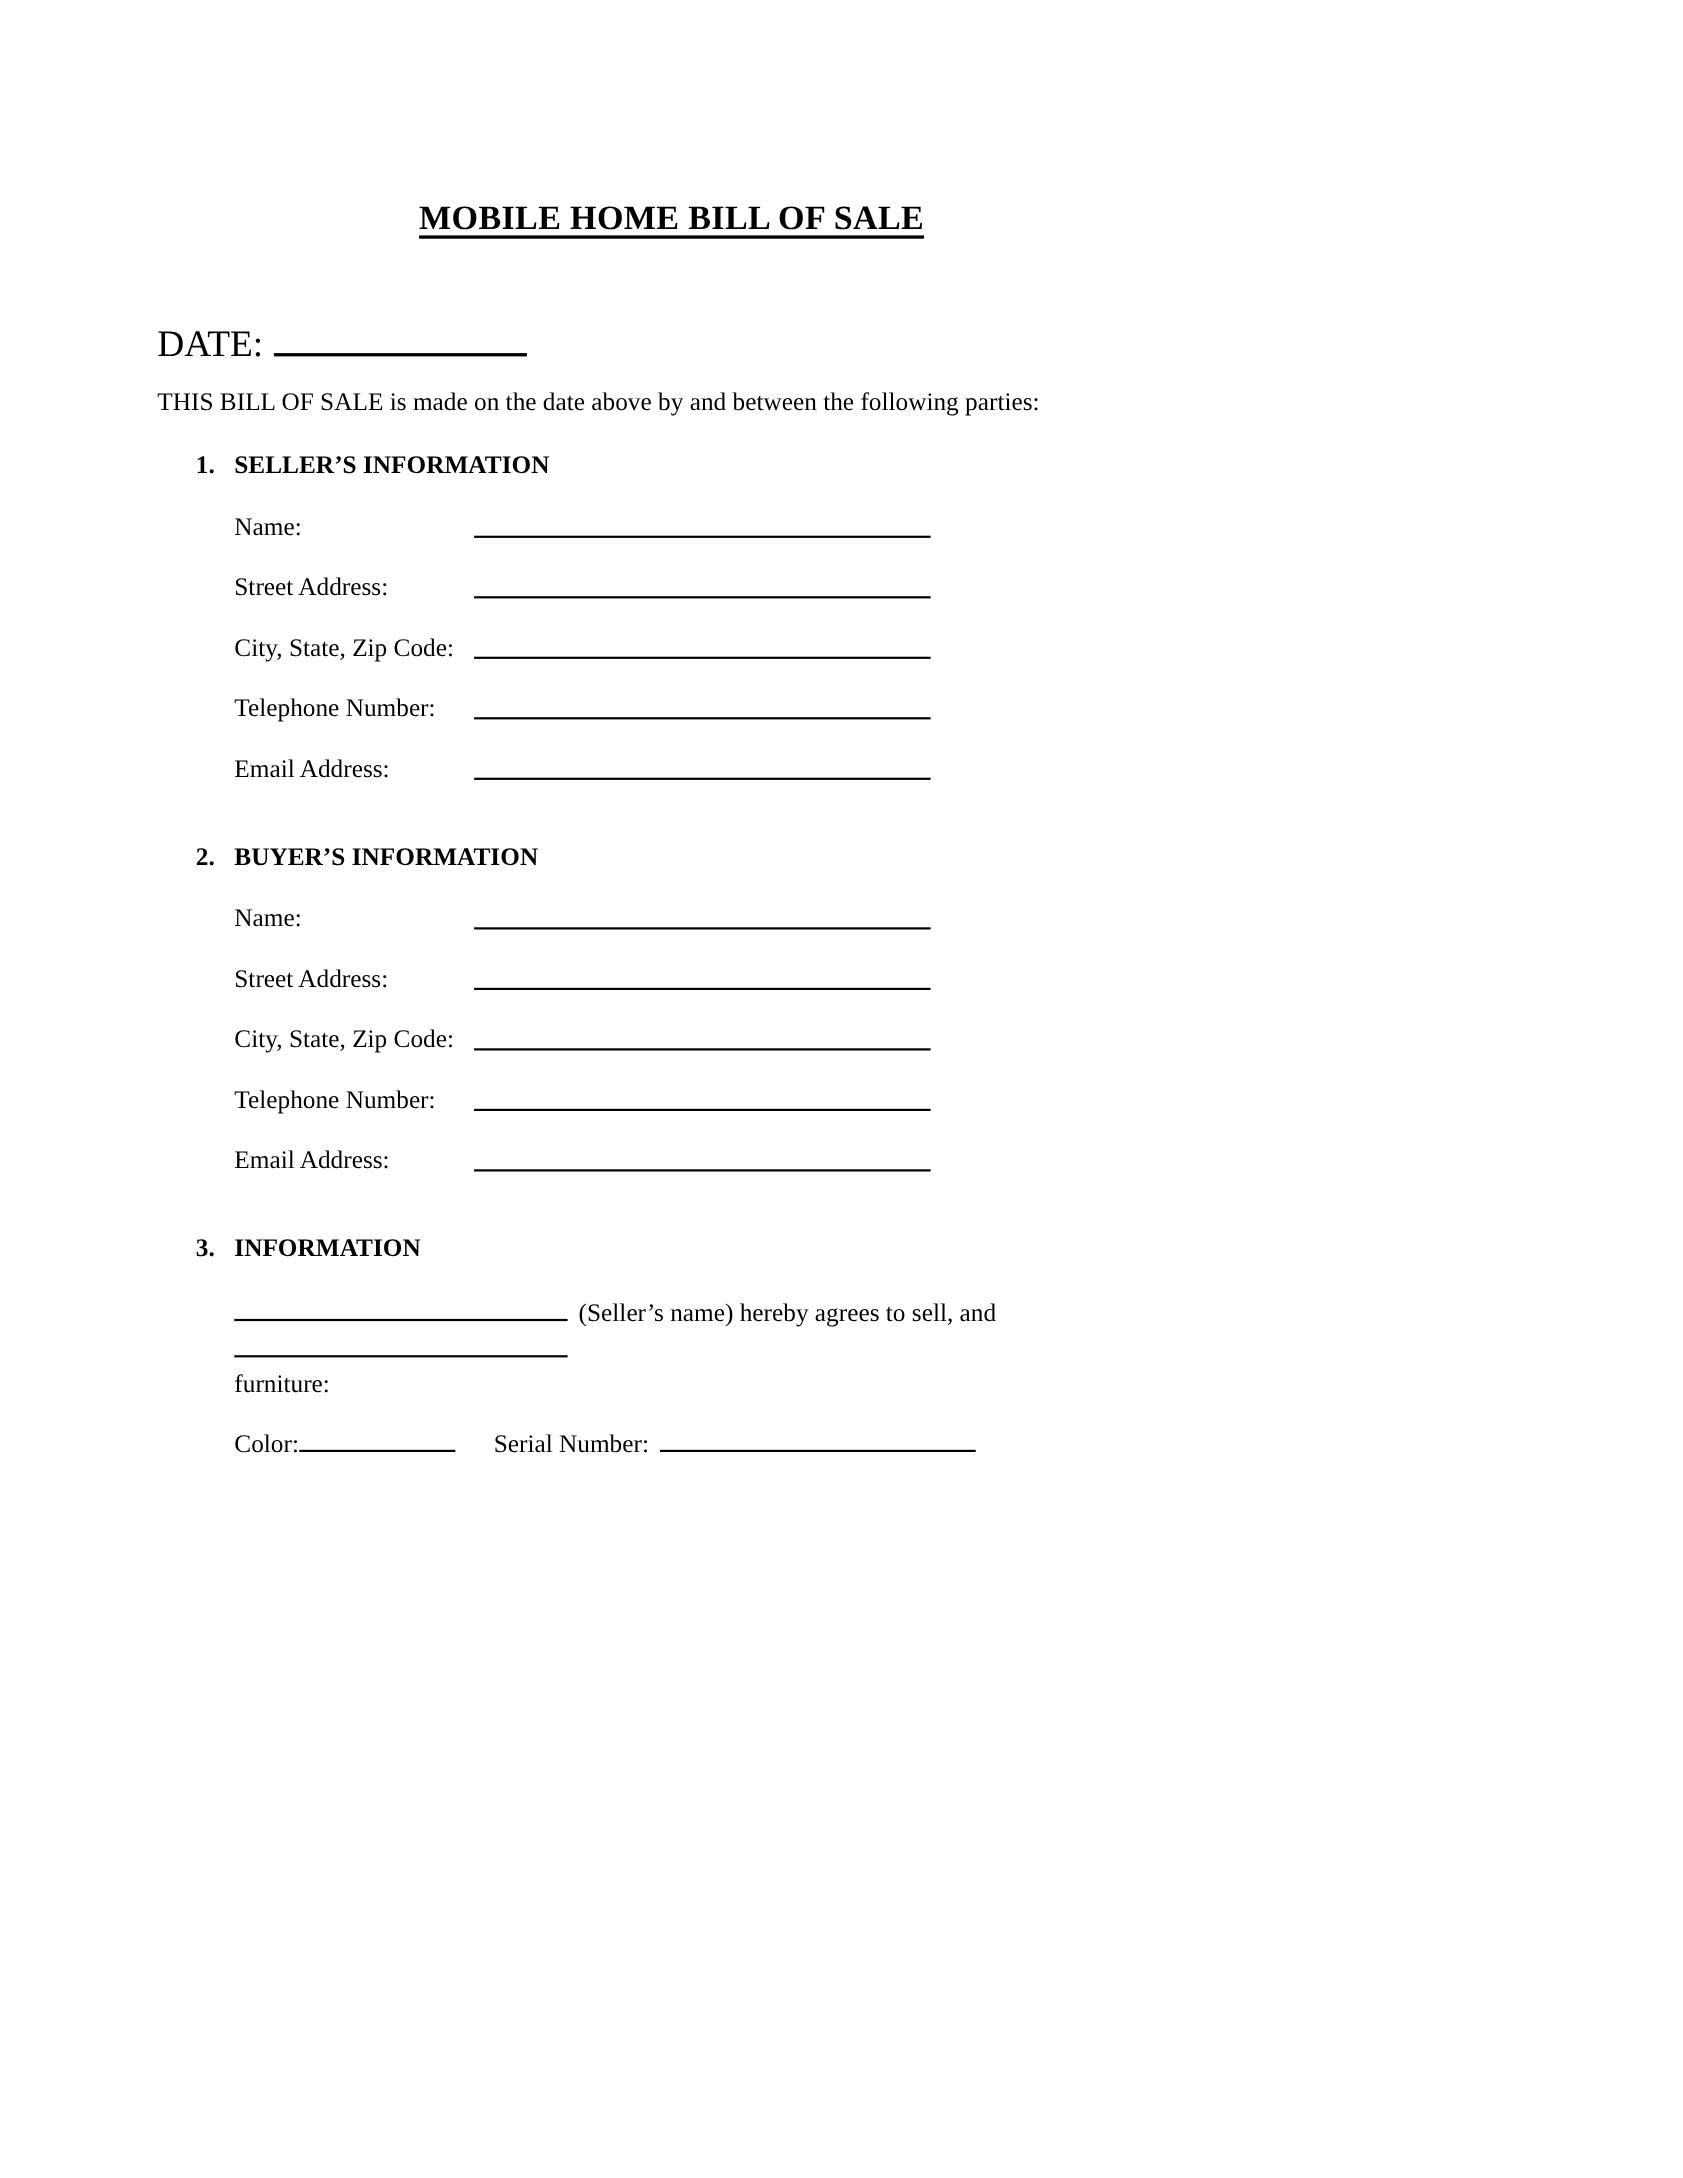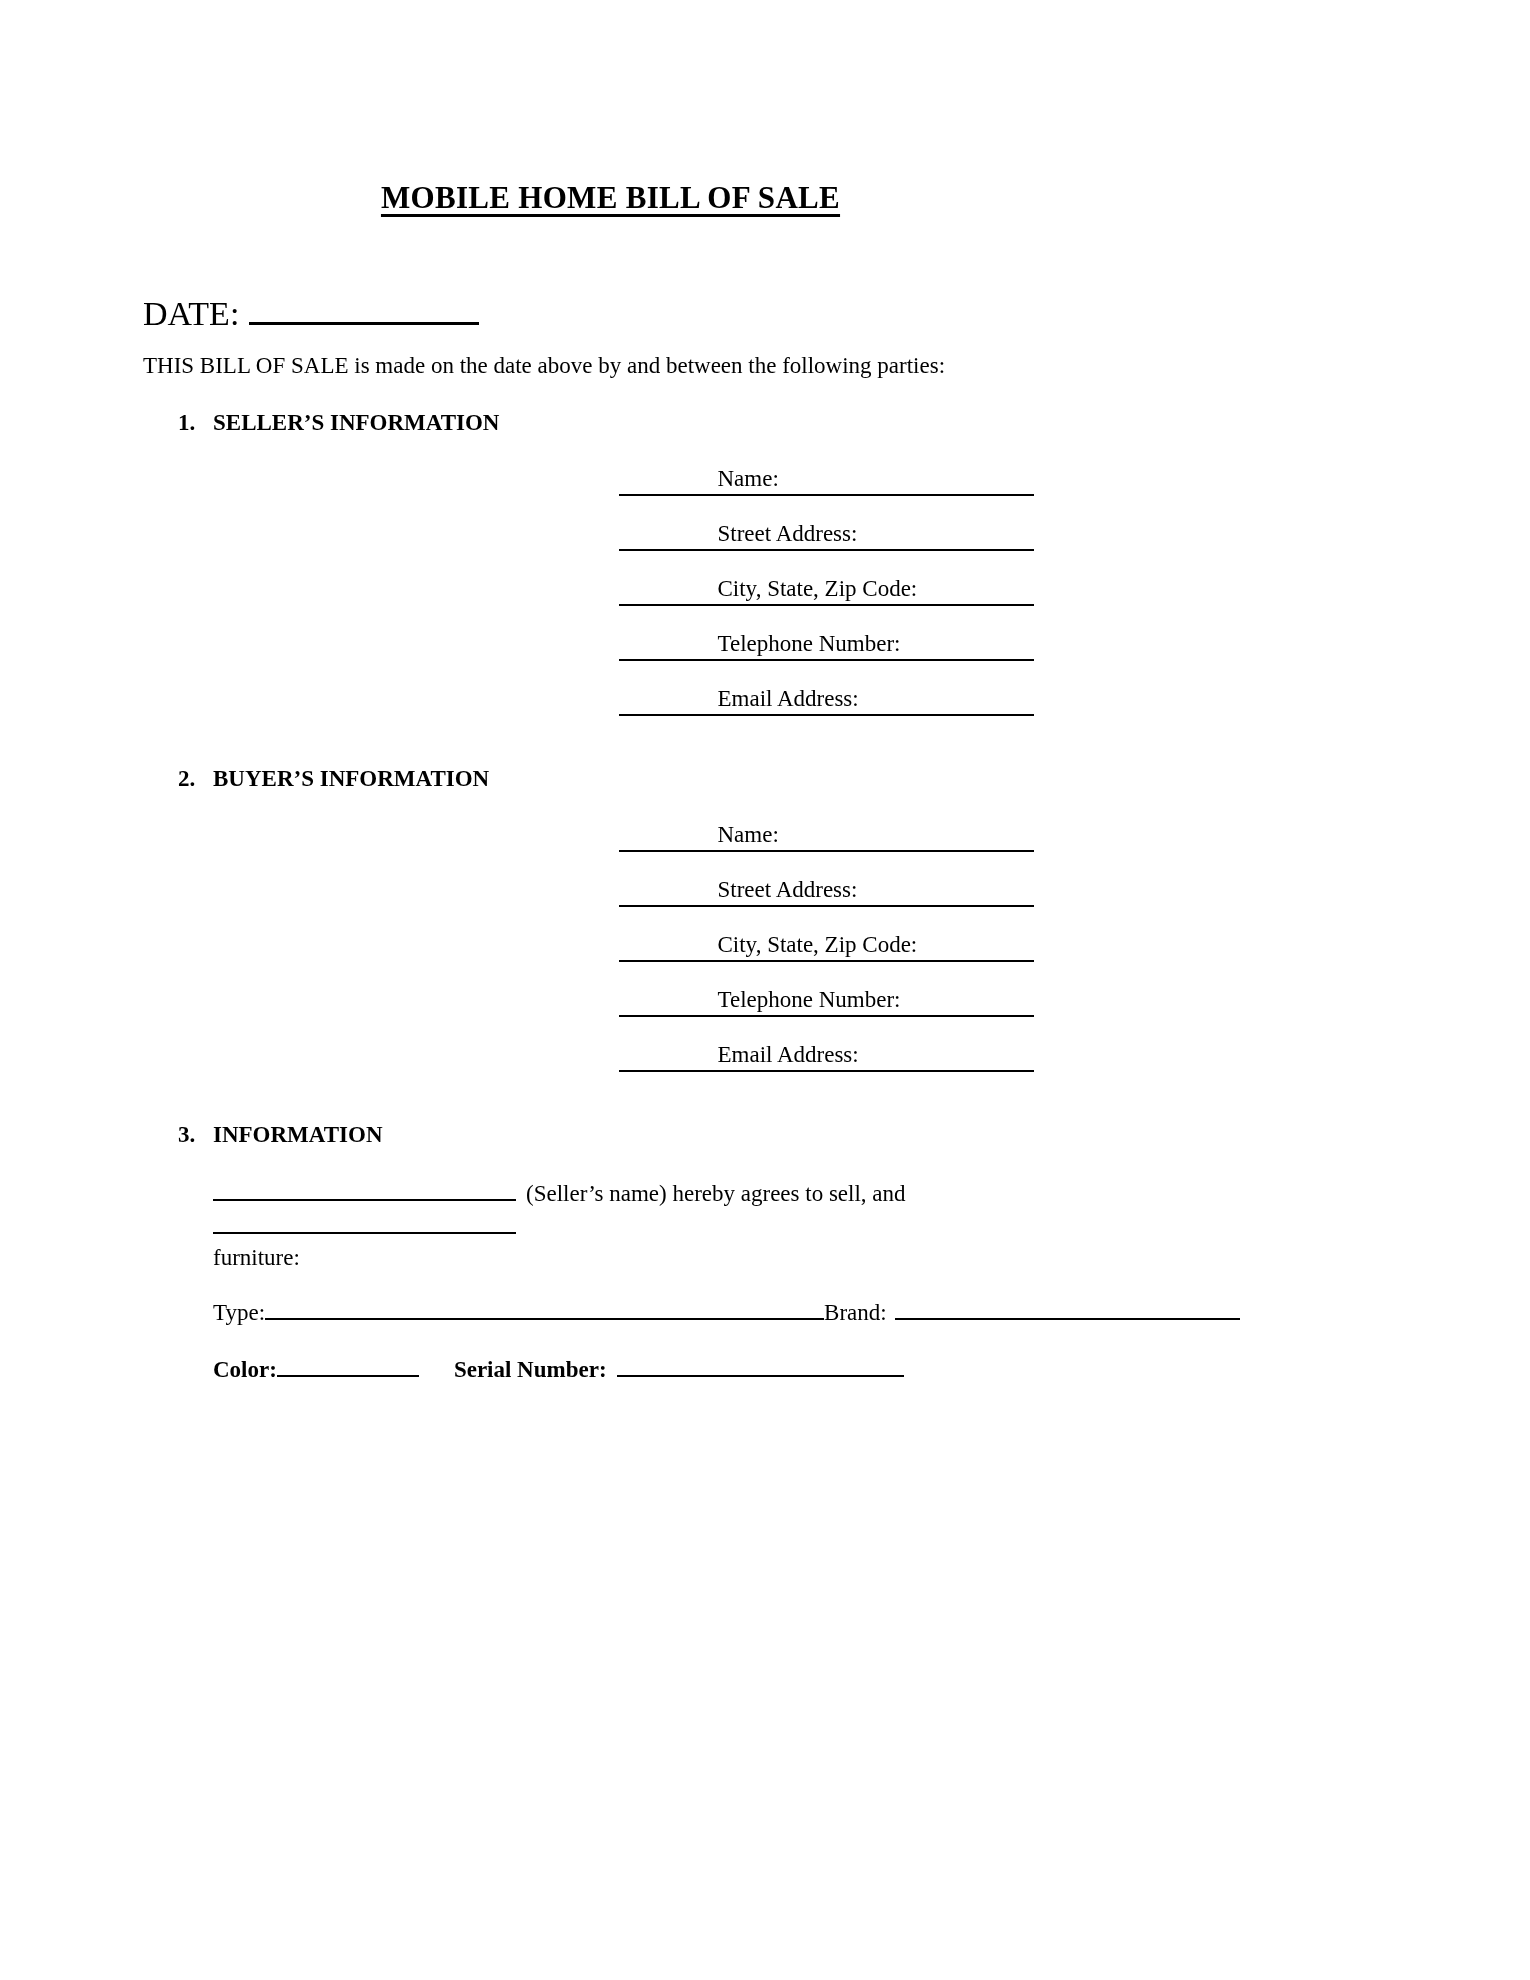--- a/index.html
+++ b/index.html
@@ -29,23 +29,23 @@
   .intro { margin-top:21px; font-size:23px; line-height:30px; }
 
   .section-head {
     display:flex; font-weight:bold; font-size:23px; line-height:30px;
     margin:27px 0 26px 35px;
   }
   .section-head.mt-lg { margin-top:50px; }
   .section-num { width:35px; flex:none; }
 
   .field-row {
-    display:flex; align-items:center;
+    display:flex; align-items:flex-start;
     margin:0 0 25px 70px;
-    font-size:23px; line-height:30px; height:30px;flex-direction:column;
+    font-size:23px; line-height:30px; height:30px;
   }
   .field-label { min-width:218px; flex:none; white-space:nowrap; }
 
   .blank {
     display:inline-block; height:25px;
     border-bottom:2px solid #000;
     vertical-align:baseline;
   }
   .blank-date  { width:230px; border-bottom-width:3px; margin-left:10px; }
   .blank-field { width:415px; }
@@ -138,23 +138,20 @@
 
   <div class="desc-block">
     <div class="desc-line">
       <span class="blank blank-desc"></span><span class="after-blank">(Seller’s name) hereby agrees to sell, and</span>
     </div>
     <div class="desc-line">
       <span class="blank blank-desc"></span>
     </div>
     <div class="desc-line">furniture:</div>
 
-    <div class="desc-line inline-row">
-      <span>Type:</span><span class="blank blank-type1"></span><span class="blank blank-type2"></span><span>Brand:</span><span class="blank blank-brand"></span>
-    </div>
 
     <div class="desc-line inline-row">
       <span>Color:</span><span class="blank blank-color"></span><span class="serial-group">Serial Number:</span><span class="blank blank-serial"></span>
     </div>
 
   </div>
 
 </div>
 
 </body></html>

